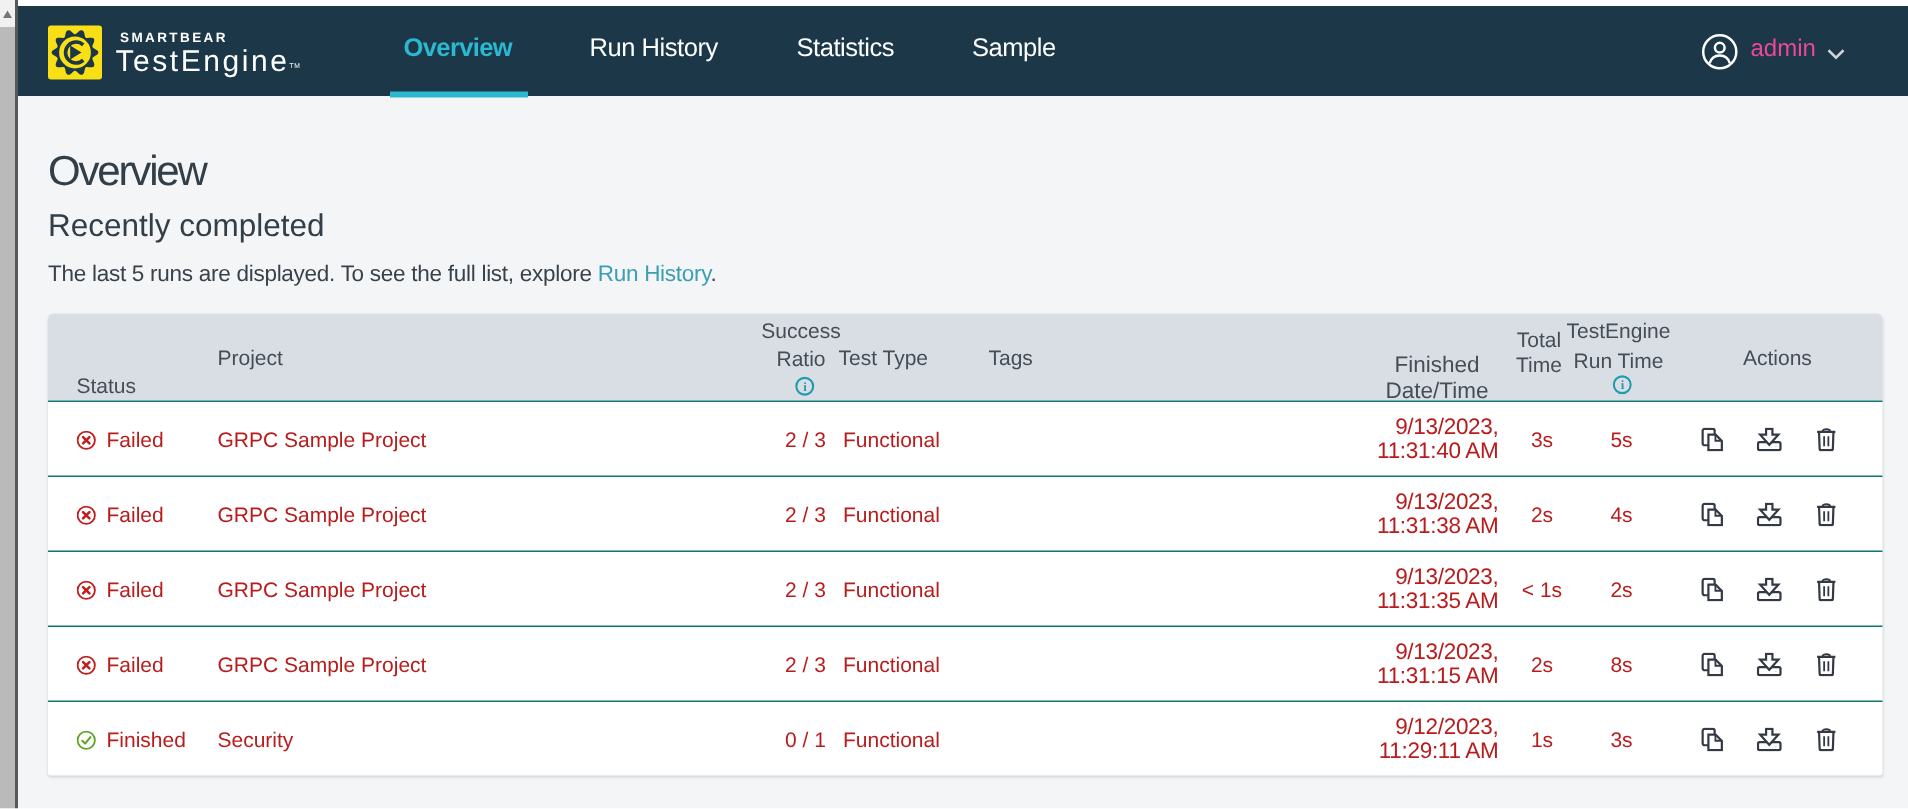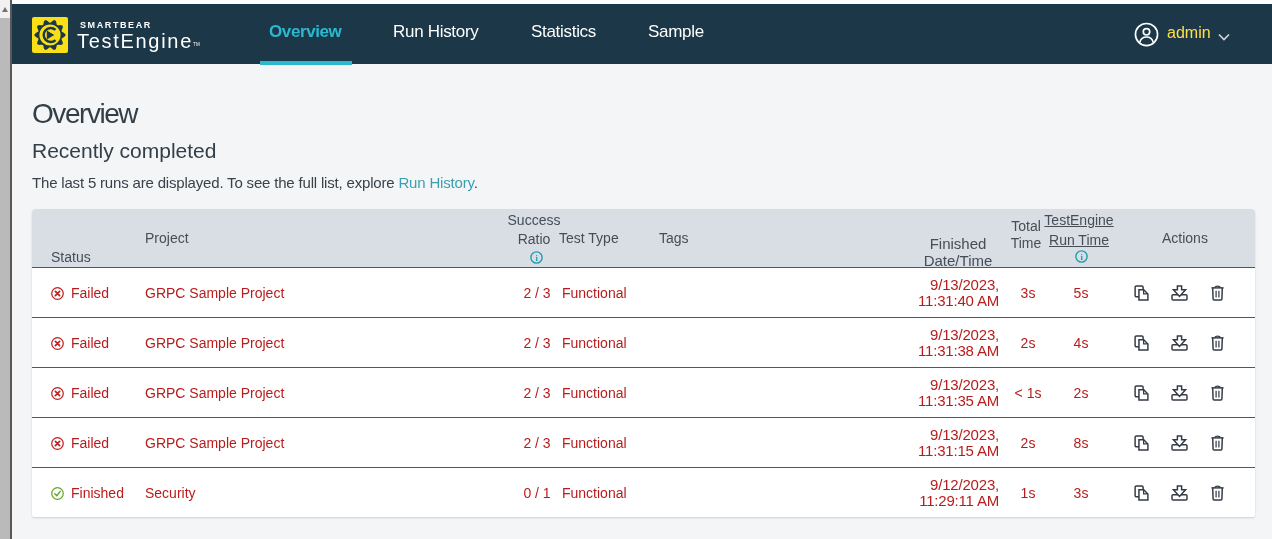--- a/index.html
+++ b/index.html
@@ -19,21 +19,21 @@
 #sb-name { left:68px; top:15.5px; font-size:9px; font-weight:bold; letter-spacing:1.6px; color:#fff; }
 #te-name { left:65px; top:26px; font-size:20px; letter-spacing:1.7px; color:#fff; }
 #te-tm { font-size:4.5px; color:#fff; vertical-align:2px; letter-spacing:0.4px; }
 .nav { top:0; height:60px; line-height:56px; font-size:17px; letter-spacing:-0.3px; color:#fdfefe; }
 #nav-ov { left:257px; color:#2ab9d1; font-weight:bold; letter-spacing:-0.4px; }
 #nav-underline { left:248px; top:57px; width:92px; height:4px; background:#2ab9d1; }
 #nav-rh { left:381px; }
 #nav-st { left:519px; }
 #nav-se { left:636px; }
 #usr-ico { left:1122px; top:18px; }
-#usr-name { left:1155px; top:0px; height:60px; line-height:57px; font-size:16px; color:#fde047; }
+#usr-name { left:1155px; top:0px; height:60px; line-height:57px; font-size:16px; color:#ec4899; }
 #usr-chev { left:1205px; top:24px; }
 
 #h1 { left:20px; top:98px; font-size:28px; letter-spacing:-1.45px; color:#323e48; }
 #h2 { left:20px; top:139px; font-size:21px; color:#323e48; }
 #para { left:20px; top:174px; font-size:15px; letter-spacing:-0.18px; color:#39424a; }
 a.link { color:#3b9eb3; text-decoration:none; }
 
 #table { left:20px; top:209px; width:1223px; height:308px; background:#fff; border-radius:4px 4px 2px 2px; box-shadow:0 1px 2px rgba(25,35,45,0.18); }
 #thead { position:relative; height:58px; background:#d9dde4; border-radius:4px 4px 0 0; color:#454e57; font-size:14px; }
 .row { position:relative; height:50px; border-top:1px solid #0f766e; color:#b91c1c; font-size:14px; }
@@ -51,21 +51,21 @@
 .sic { position:relative; top:2px; margin-right:7px; }
 .aic { display:block; }
 
 .h-status { left:19px; top:0; height:58px; line-height:58px;margin-top:19px; }
 .h-proj { left:113px; top:0; height:58px; line-height:58px; }
 .h-succ { left:468px; width:68px; top:2px; line-height:19px; text-align:center; }
 .h-type { left:527px; top:0; height:58px; line-height:58px; }
 .h-tags { left:627px; top:0; height:58px; line-height:58px; }
 .h-date { left:866px; width:120px; top:8.5px; line-height:17px; text-align:center; font-size:15px;margin-top:17px; }
 .h-tot  { left:963px; width:62px; top:9px; line-height:17px; text-align:center; }
-.h-run  { left:1008px; width:78px; top:0.5px; line-height:20px; text-align:center;text-decoration:underline; }
+.h-run  { left:1008px; width:78px; top:0.5px; line-height:20px; text-align:center; }
 .h-act  { left:1130px; top:0; height:58px; line-height:58px; }
 .info { display:inline-block; vertical-align:middle; }
 </style>
 </head>
 <body>
 <div class="abs" id="sb-track"></div>
 <div class="abs" id="sb-thumb"></div>
 <div class="abs" id="sb-arrow"></div>
 <div class="abs" id="sb-line"></div>
 <div class="abs" id="app">

